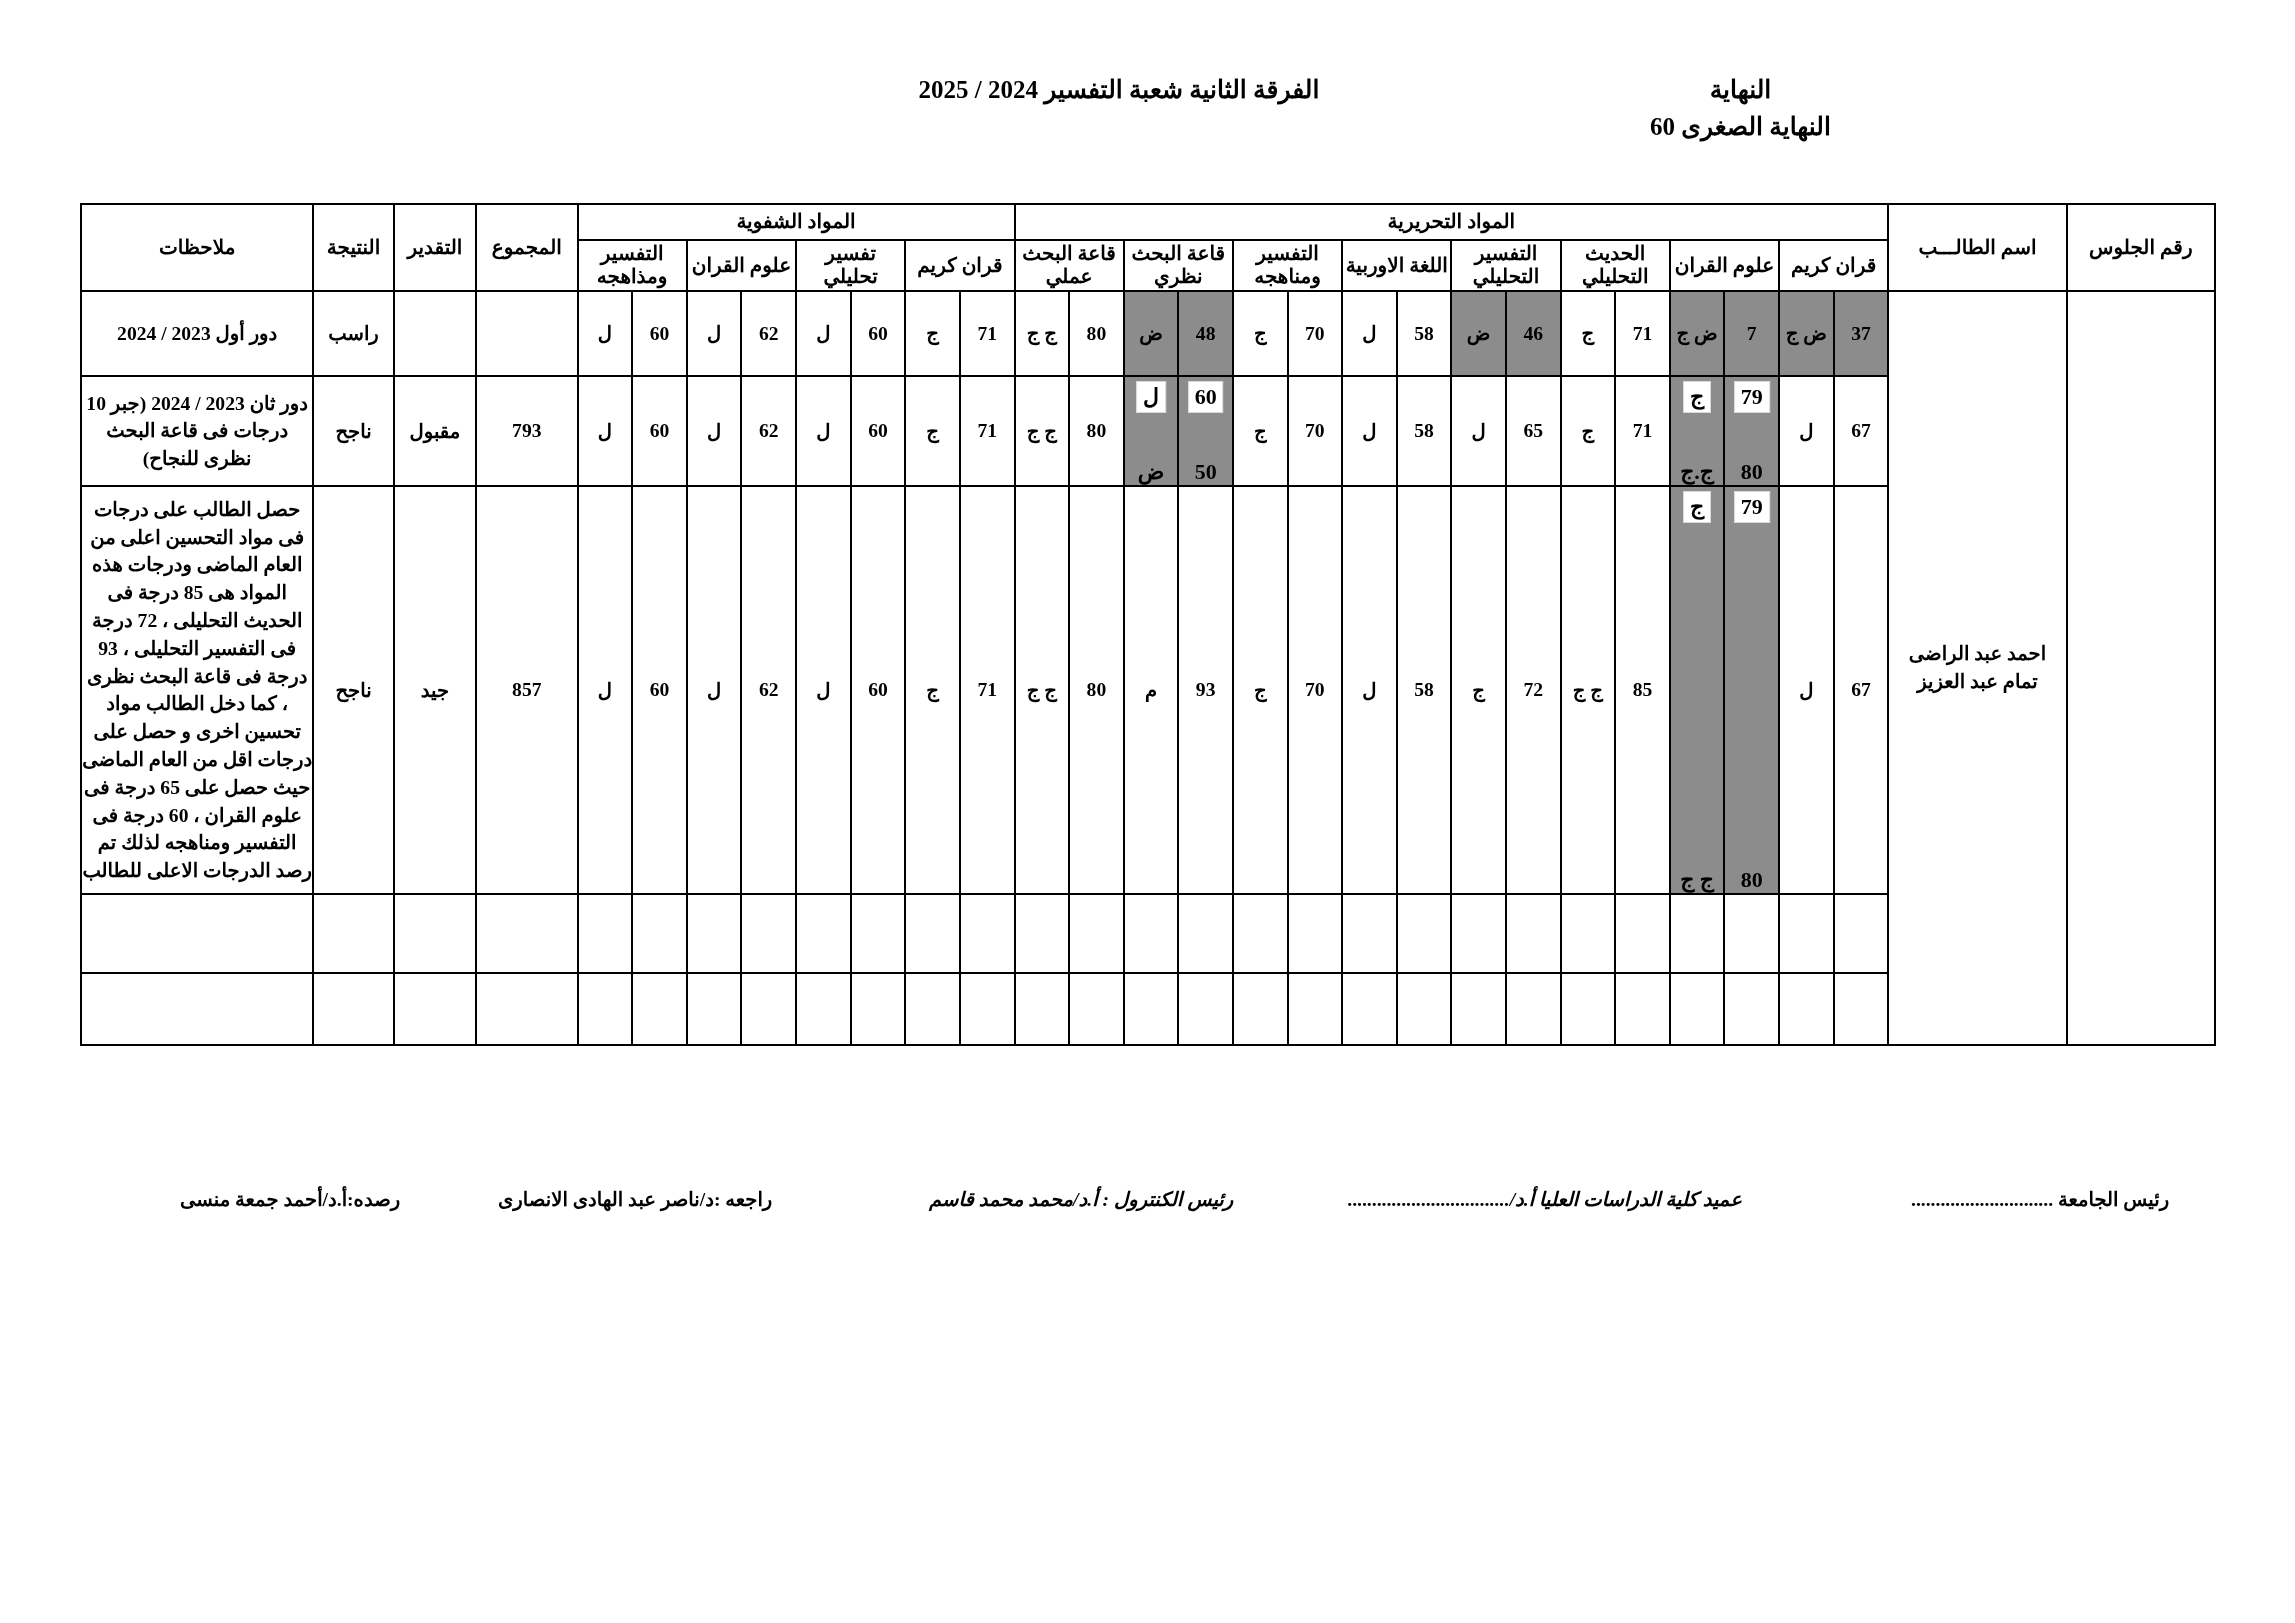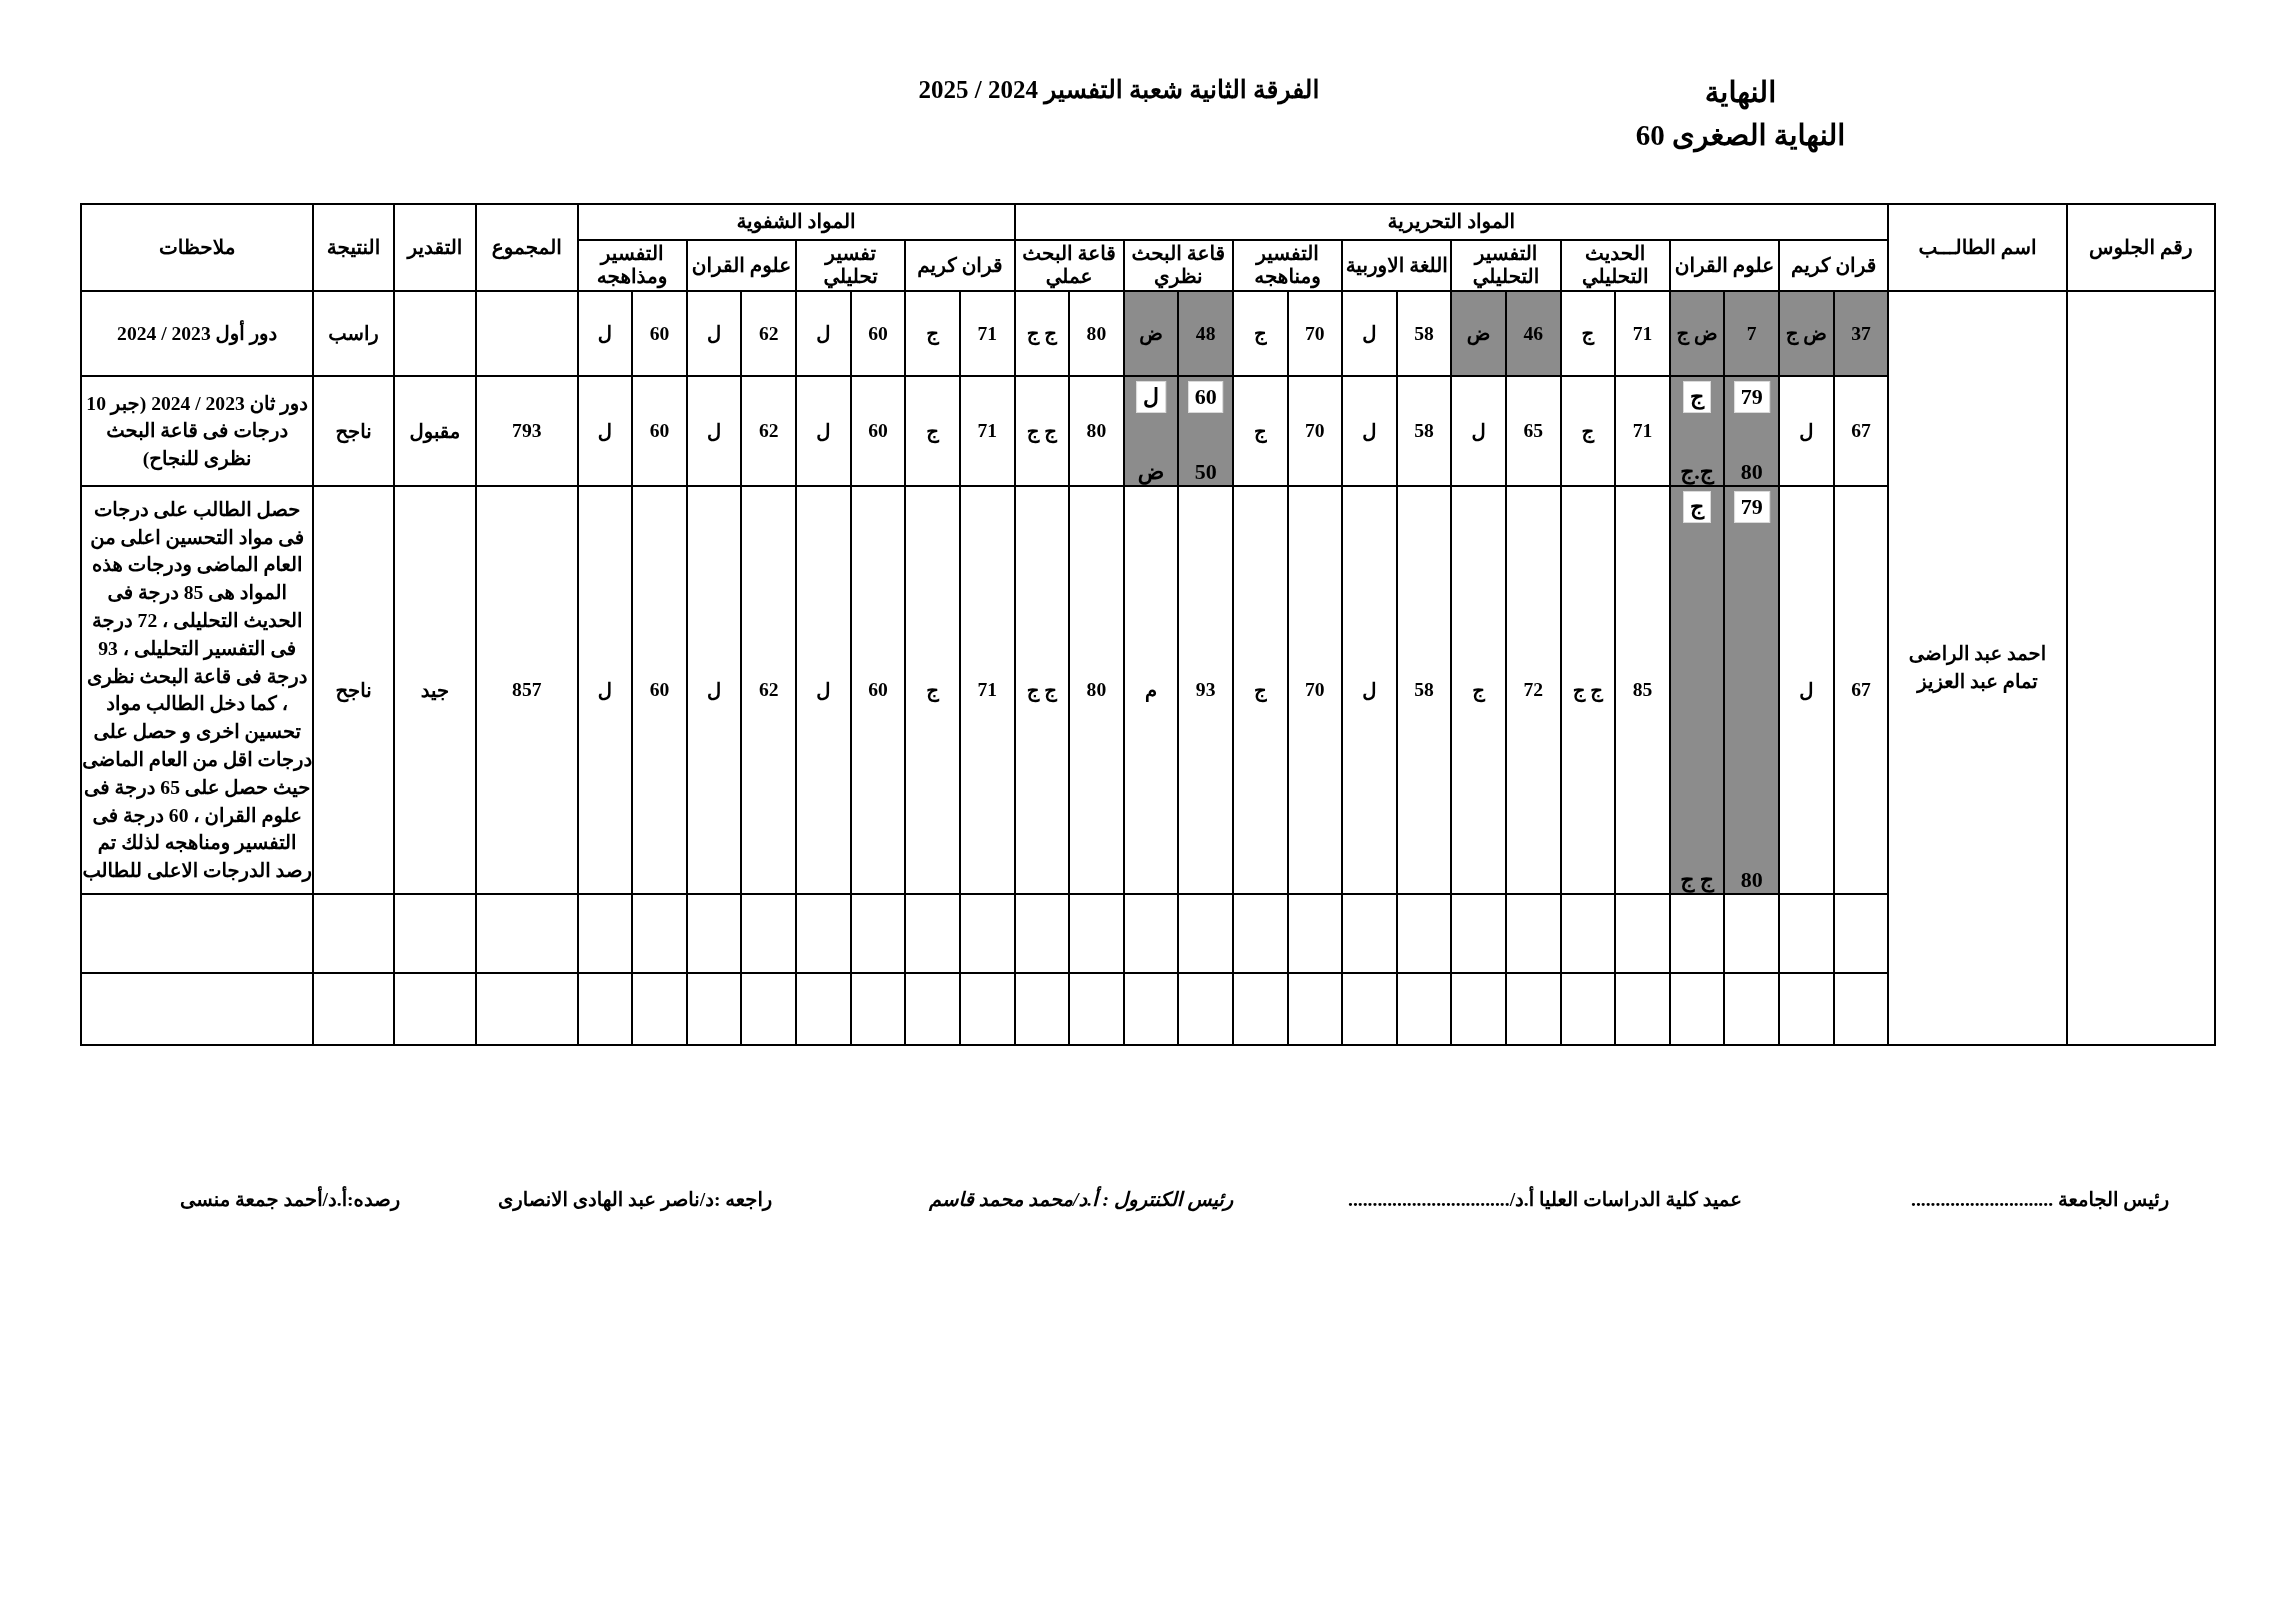--- a/index.html
+++ b/index.html
@@ -53,21 +53,21 @@
     line-height: 1.48;
   }
 
   .hdr-right {
     position: absolute;
     top: 11.8px;
     left: 1511px;
     width: 275px;
     text-align: center;
     font-weight: bold;
-    font-size: 29px;
+    font-size: 25px;
     line-height: 1.48;
   }
 
   
   table.grades {
     position: absolute;
     top: 203px;
     left: 80px;
     width: 2136px;
     border-collapse: collapse;
@@ -151,21 +151,21 @@
     height: 79px;
     font-weight: bold;
     font-size: 19.6px;
   }
   .footer .f-item {
     position: absolute;
     white-space: nowrap;
     top: 14.4px;
   }
   .f-uni-head   { left: 1832px; }
-  .f-dean       { left: 1269px; }
+  .f-dean       { left: 1269px; font-style: italic; }
   .f-control    { left: 850px; font-style: italic; }
   .f-review     { left: 419px; }
   .f-record     { left: 101px; }
   .dots { letter-spacing: 0.7px; }
 </style>
 </head>
 <body>
 
 <div class="page">
 

